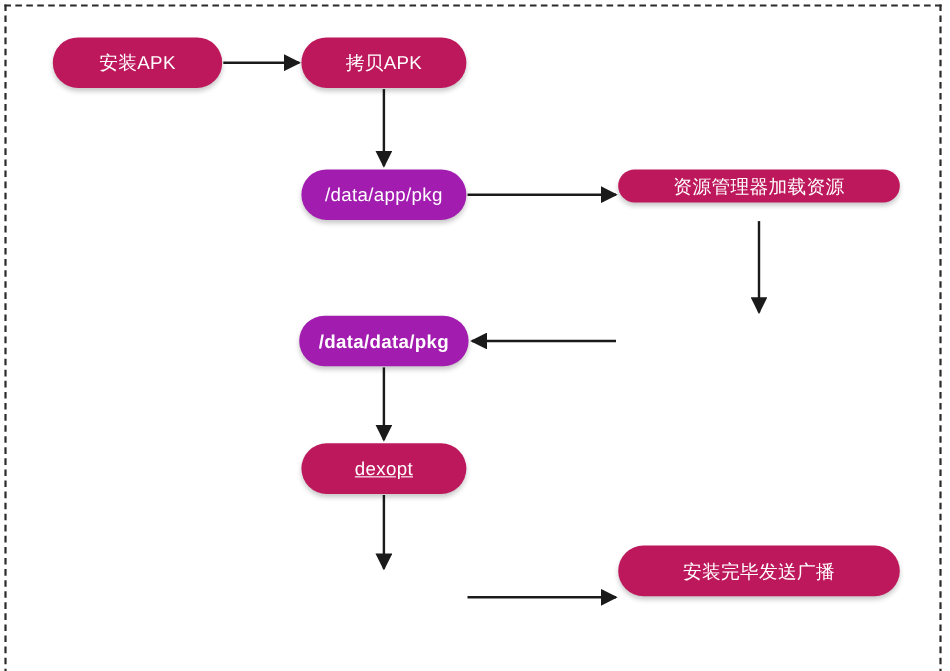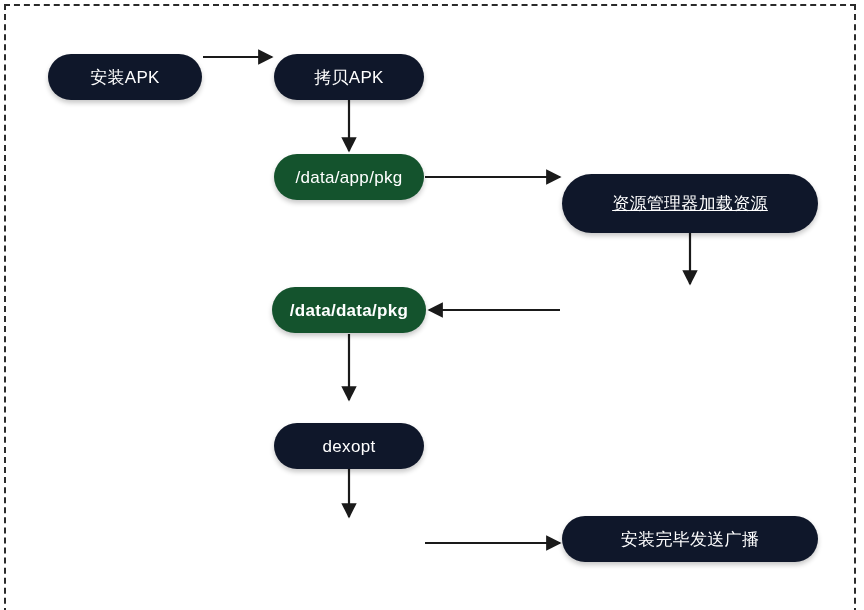--- a/index.html
+++ b/index.html
@@ -43,22 +43,22 @@
     box-sizing: border-box;
     border-radius: 999px;
     color: #ffffff;
     font-size: 17px;
     line-height: 1;
     letter-spacing: 0.3px;
     white-space: nowrap;
     box-shadow: 0 3px 5px rgba(0,0,0,0.22);
     user-select: none;
   }
-  .node.teal  { background: #0f172a; margin-top: 20px; }
-  .node.green { background: #14532d; }
+  .node.teal  { background: #be185d; }
+  .node.green { background: #a21caf; }
 </style>
 </head>
 <body>
 
 <div id="canvas">
 
   <div id="frame"></div>
 
   <svg id="edges" viewBox="0 0 864 610" xmlns="http://www.w3.org/2000/svg">
     <defs>
@@ -83,23 +83,23 @@
 
     <line x1="425" y1="543" x2="560" y2="543" stroke="#1a1a1a" stroke-width="2.2" marker-end="url(#arrowhead)"></line>
   </svg>
 
   <div class="node teal" style="left:48px;  top:34px;  width:154px; height:46px;">安装APK</div>
 
   <div class="node teal" style="left:274px; top:34px;  width:150px; height:46px;">拷贝APK</div>
 
   <div class="node green" style="left:274px; top:154px; width:150px; height:46px;">/data/app/pkg</div>
 
-  <div class="node teal" style="left:562px; top:154px; width:256px; height:59px;text-decoration:underline;">资源管理器加载资源</div>
+  <div class="node teal" style="left:562px; top:154px; width:256px; height:30px;">资源管理器加载资源</div>
 
 
   <div class="node green" style="left:272px; top:287px; width:154px; height:46px;font-weight:bold;">/data/data/pkg</div>
 
-  <div class="node teal" style="left:274px; top:403px; width:150px; height:46px;">dexopt</div>
+  <div class="node teal" style="left:274px; top:403px; width:150px; height:46px;text-decoration:underline;">dexopt</div>
 
 
   <div class="node teal" style="left:562px; top:496px; width:256px; height:46px;">安装完毕发送广播</div>
 
 </div>
 
 </body></html>

